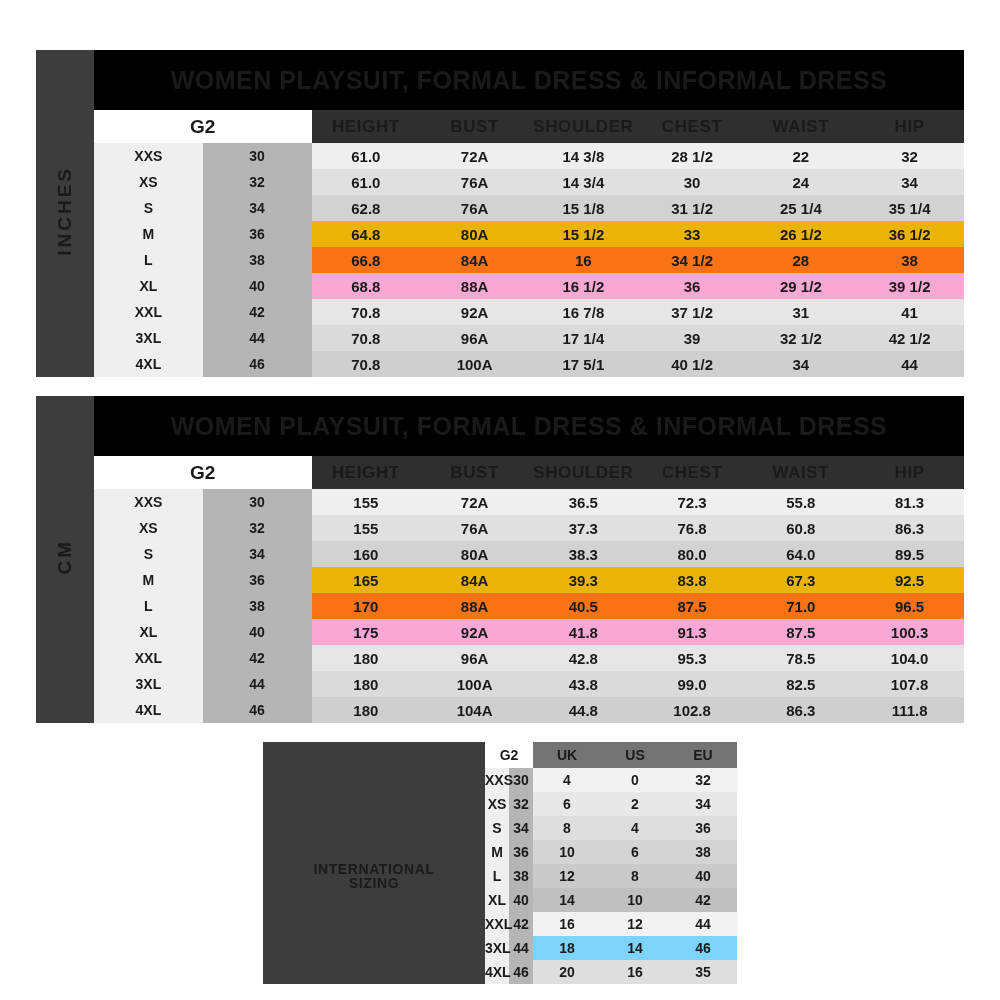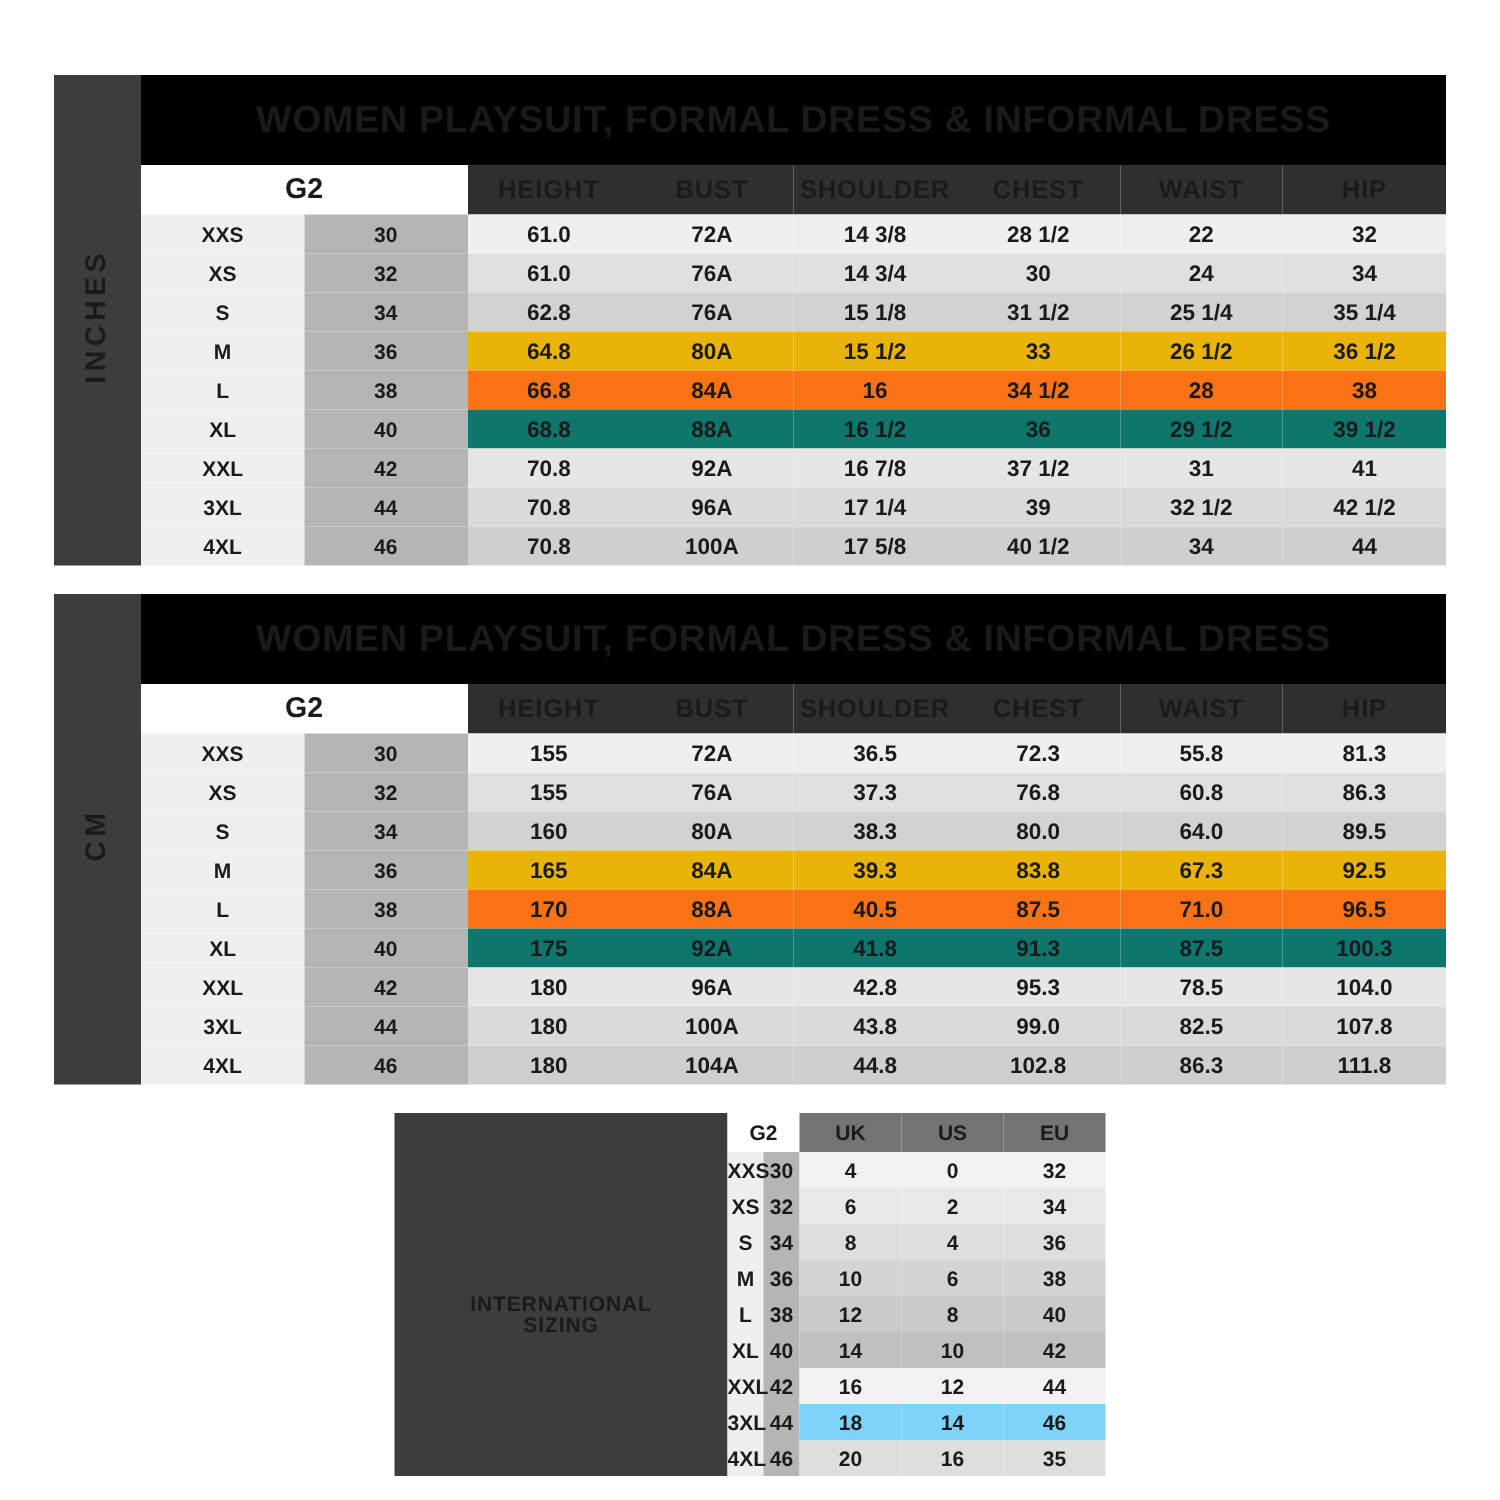--- a/index.html
+++ b/index.html
@@ -81,21 +81,21 @@
     color: #ffffff;
     font-size: 14px;
     width: 58px;
   }
   .c-val { font-size: 15px; }
   .r-a .c-val { background: #efefef; }
   .r-b .c-val { background: #e0e0e0; }
   .r-c .c-val { background: #d2d2d2; margin-left: 16px; }
   .r-d .c-val { background: #eab308; }
   .r-e .c-val { background: #f97316; }
-  .r-f .c-val { background: #0f766e; }
+  .r-f .c-val { background: #f9a8d4; }
   .r-g .c-val { background: #e6e6e6; }
   .r-h .c-val { background: #dadada; }
   .r-i .c-val { background: #cfcfcf; }
 
   .size-table tbody tr { height: 26px; }
 
   
   .intl-table {
     position: absolute;
     left: 263px;
@@ -233,21 +233,21 @@
         <td class="c-val">17 1/4</td>
         <td class="c-val">39</td>
         <td class="c-val">32 1/2</td>
         <td class="c-val">42 1/2</td>
       </tr>
       <tr class="r-i">
         <td class="c-size">4XL</td>
         <td class="c-num">46</td>
         <td class="c-val">70.8</td>
         <td class="c-val">100A</td>
-        <td class="c-val">17 5/8</td>
+        <td class="c-val">17 5/1</td>
         <td class="c-val">40 1/2</td>
         <td class="c-val">34</td>
         <td class="c-val">44</td>
       </tr>
     </tbody>
   </table>
 
   <table class="size-table" style="left:36px; top:396px; width:928px;">
     <tbody>
       <tr>

